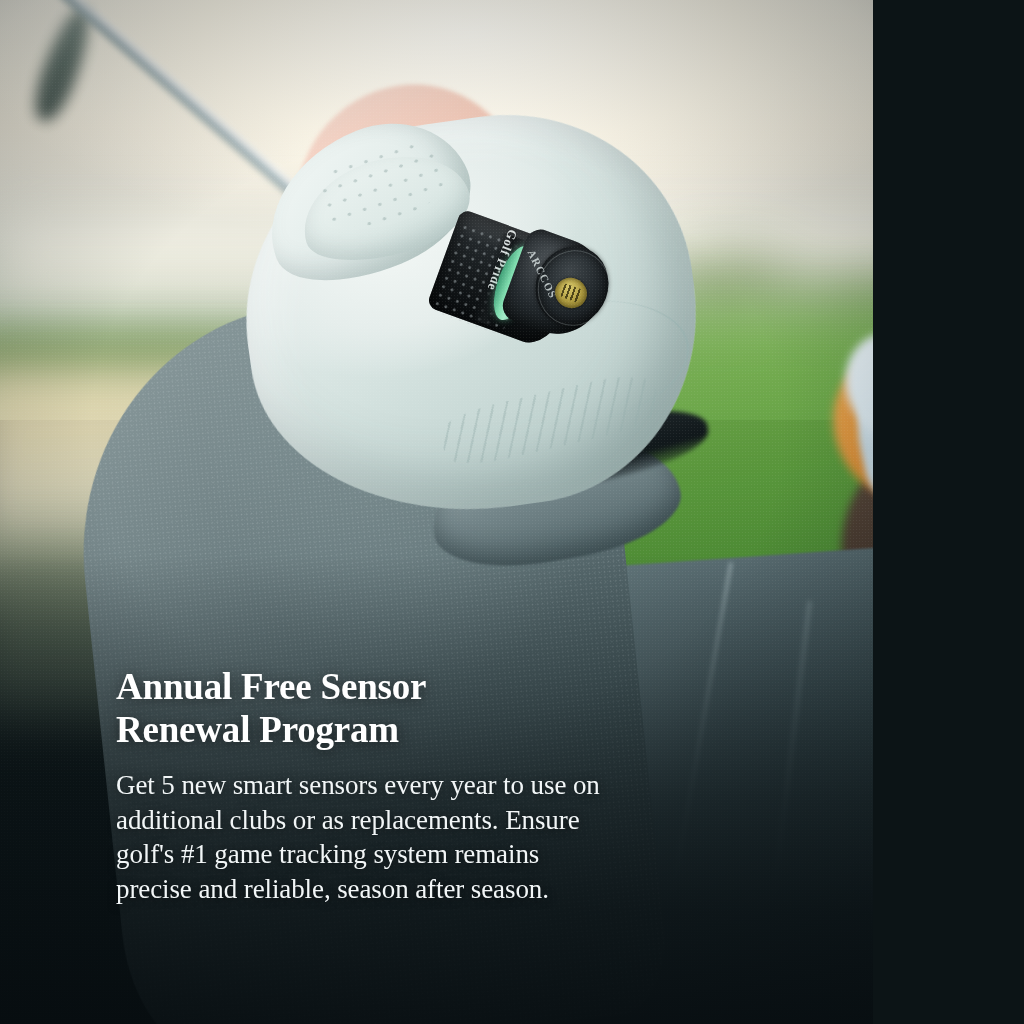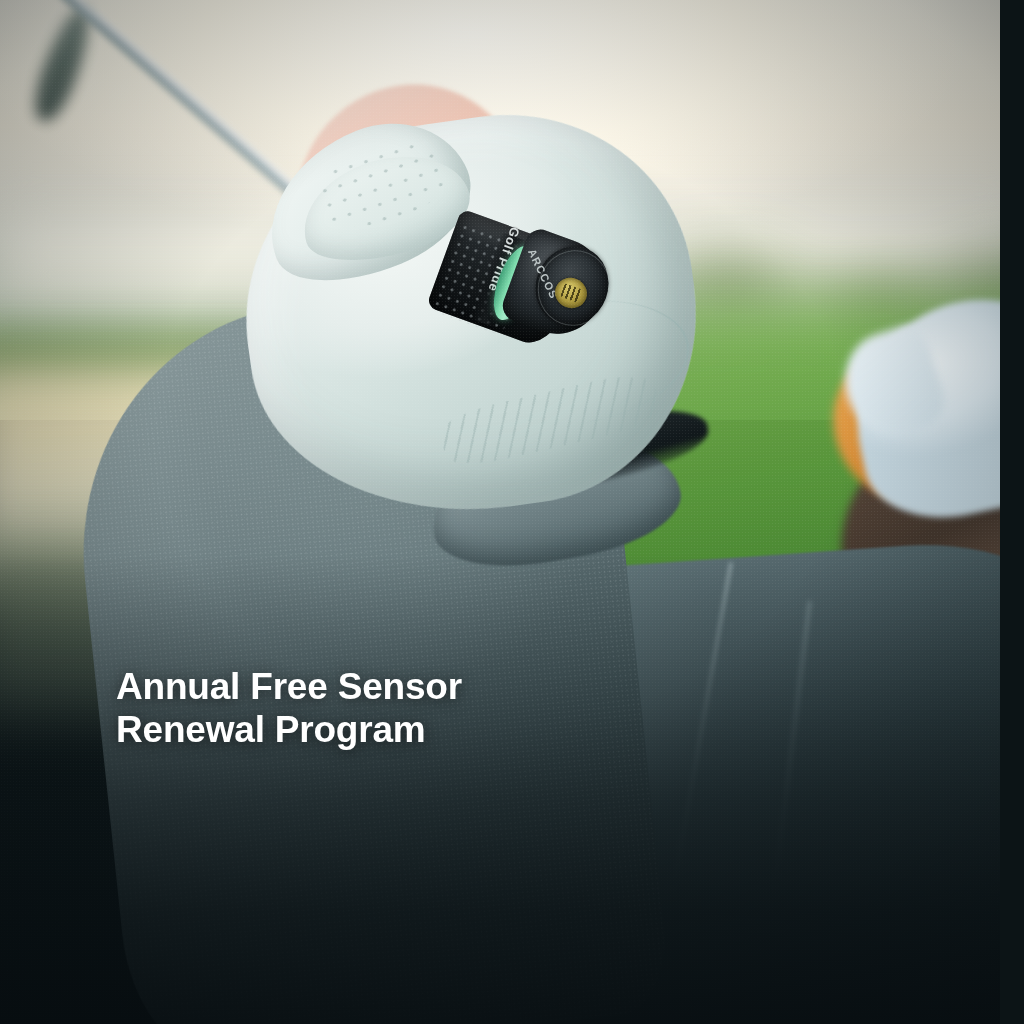--- a/index.html
+++ b/index.html
@@ -1,20 +1,20 @@
 <!DOCTYPE html>
 <html><head>
 <meta charset="utf-8">
 <style>
   * { margin:0; padding:0; box-sizing:border-box; }
   html,body { width:1024px; height:1024px; overflow:hidden; background:#0c1416; }
 
   .stage{
-    position:relative; width:1000px; height:1024px; overflow:hidden;
-    font-family:Liberation Sans, sans-serif;
+    position:relative; width:873px; height:1024px; overflow:hidden;
+    font-family:Liberation Serif, serif;
   }
 
   
   .photo{ position:absolute; inset:0; overflow:hidden; }
 
   
   .sky{
     position:absolute; left:0; top:0; width:1024px; height:420px;
     background:
       radial-gradient(ellipse 700px 300px at 46% 8%, #fffdf6 0%, #fdf8ea 38%, rgba(250,243,226,0) 72%),
@@ -404,15 +404,19 @@
     <div class="sensor-contact"></div>
 
     <div class="grain"></div>
     <div class="vignette"></div>
     <div class="scrim"></div>
   </div>
 
   <div class="copy">
     <h1 class="headline">Annual Free Sensor
 Renewal Program</h1>
+    <p class="body-copy">Get 5 new smart sensors every year to use on
+additional clubs or as replacements. Ensure
+golf's #1 game tracking system remains
+precise and reliable, season after season.</p>
   </div>
 
 </div>
 
 </body></html>

